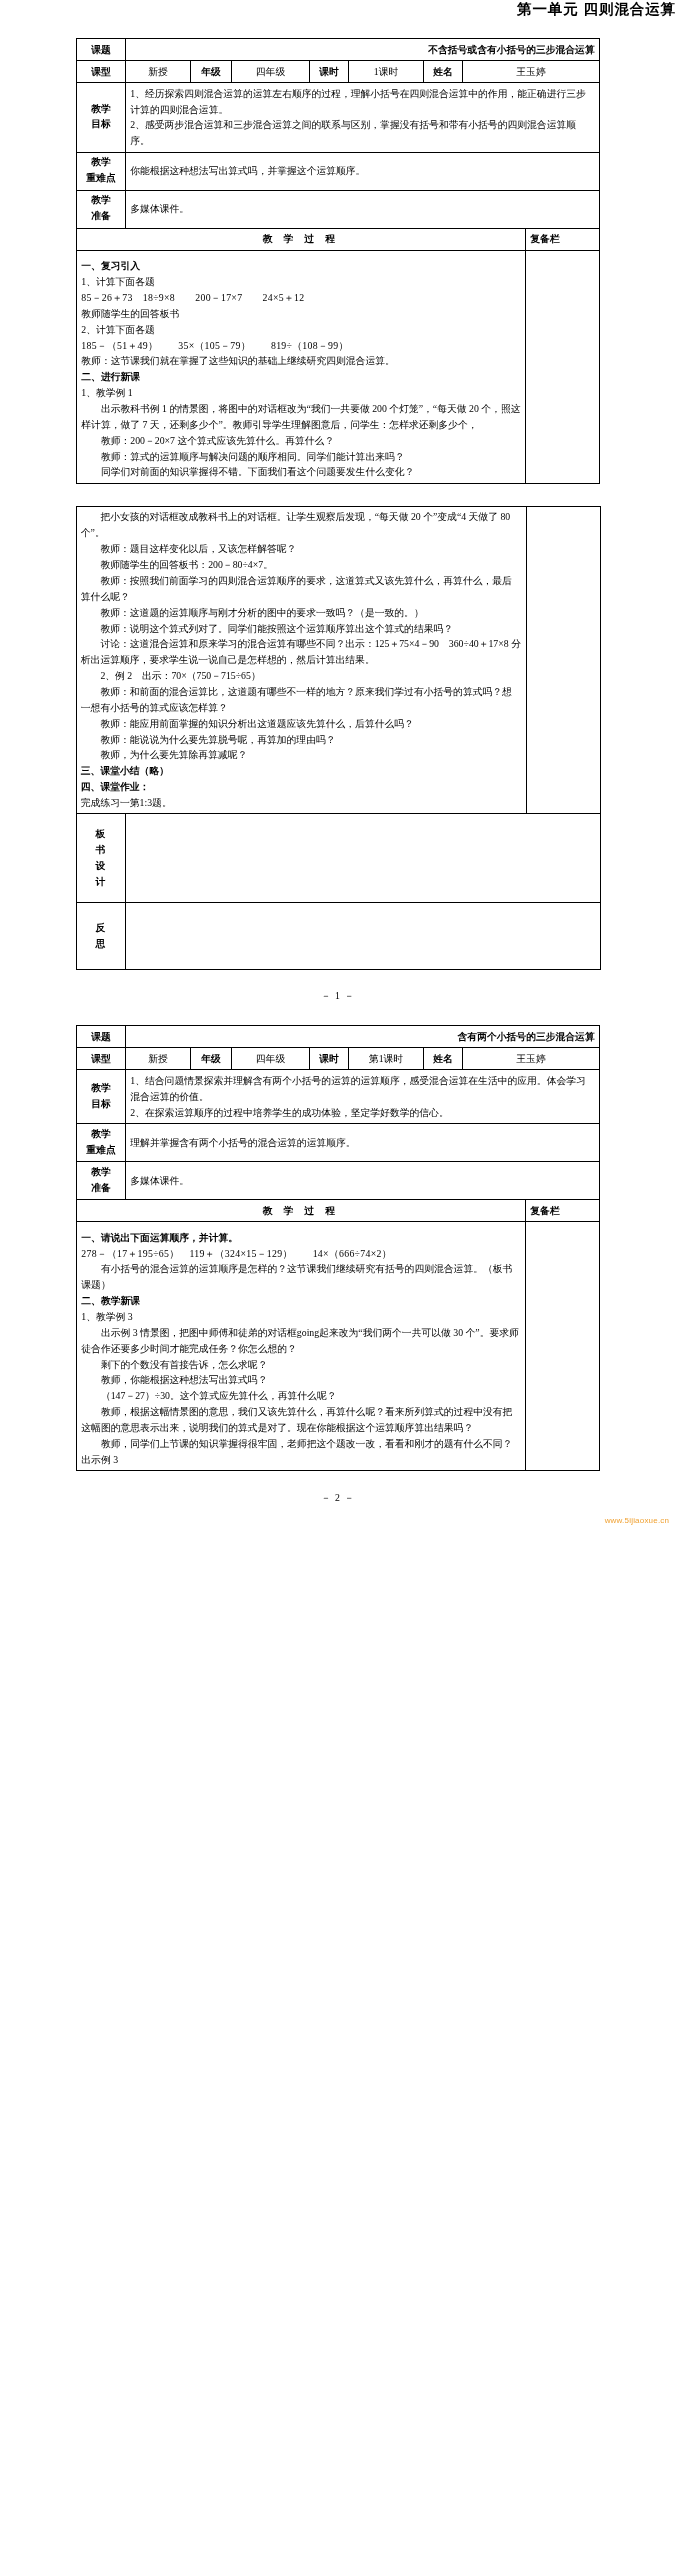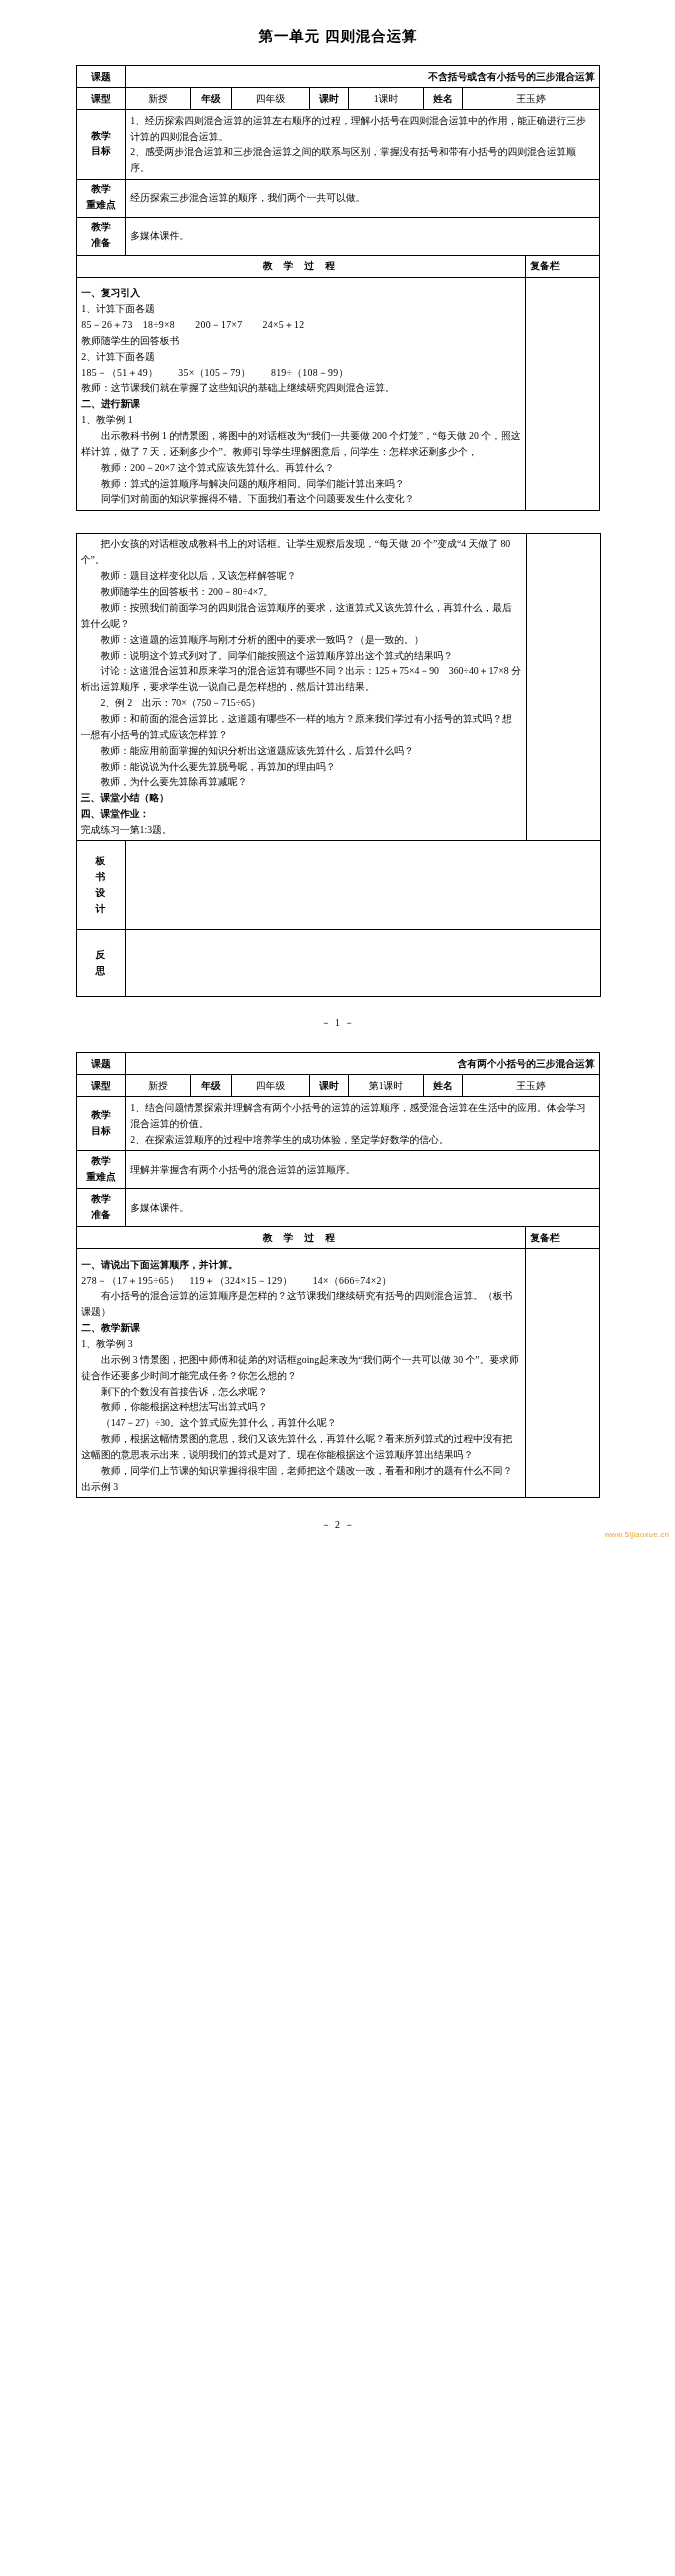--- a/index.html
+++ b/index.html
@@ -12,25 +12,24 @@
     font-family: "Liberation Serif", "DejaVu Serif", serif;
     color: #000000;
     -webkit-font-smoothing: none;
   }
   .page {
     width: 676px;
     position: relative;
     box-sizing: border-box;
   }
   .doc-title {
-    text-align: center;
+    text-align: right;
     font-size: 14.5px;
     font-weight: bold;
     letter-spacing: 0.9px;
-    padding-top: 27px;
     padding-bottom: 19px;
     font-family: "Liberation Sans", "DejaVu Sans", sans-serif;
   }
   table.lp {
     border-collapse: collapse;
     width: 524px;
     margin: 0 auto;
     table-layout: fixed;
   }
   table.lp td {
@@ -133,21 +132,21 @@
   .pagenum {
     text-align: center;
     font-size: 9.8px;
     padding-top: 20.5px;
     padding-bottom: 22px;
     letter-spacing: 0.9px;
   }
   .watermark {
     position: absolute;
     right: 6.8px;
-    bottom: 15px;
+    bottom: 2px;
     font-size: 8px;
     color: #f0a030;
     font-family: "Liberation Sans", "DejaVu Sans", sans-serif;
     letter-spacing: 0.2px;
   }
   .gap-between {
     height: 22px;
   }
 </style>
 </head>
@@ -196,21 +195,21 @@
         <p class="ln">1、经历探索四则混合运算的运算左右顺序的过程，理解小括号在四则混合运算中的作用，能正确进行三步计算的四则混合运算。</p>
         <p class="ln">2、感受两步混合运算和三步混合运算之间的联系与区别，掌握没有括号和带有小括号的四则混合运算顺序。</p>
       </td>
     </tr>
 
     <tr>
       <td class="lbl-stack">
         <div>教学</div>
         <div>重难点</div>
       </td>
-      <td class="goal-cell" colspan="8">经历探索三步混合运算的顺序，我们两个一共可以做。</td>
+      <td class="goal-cell" colspan="8">你能根据这种想法写出算式吗，并掌握这个运算顺序。</td>
     </tr>
 
     <tr>
       <td class="lbl-stack">
         <div>教学</div>
         <div>准备</div>
       </td>
       <td class="goal-cell" colspan="8">多媒体课件。</td>
     </tr>
 

